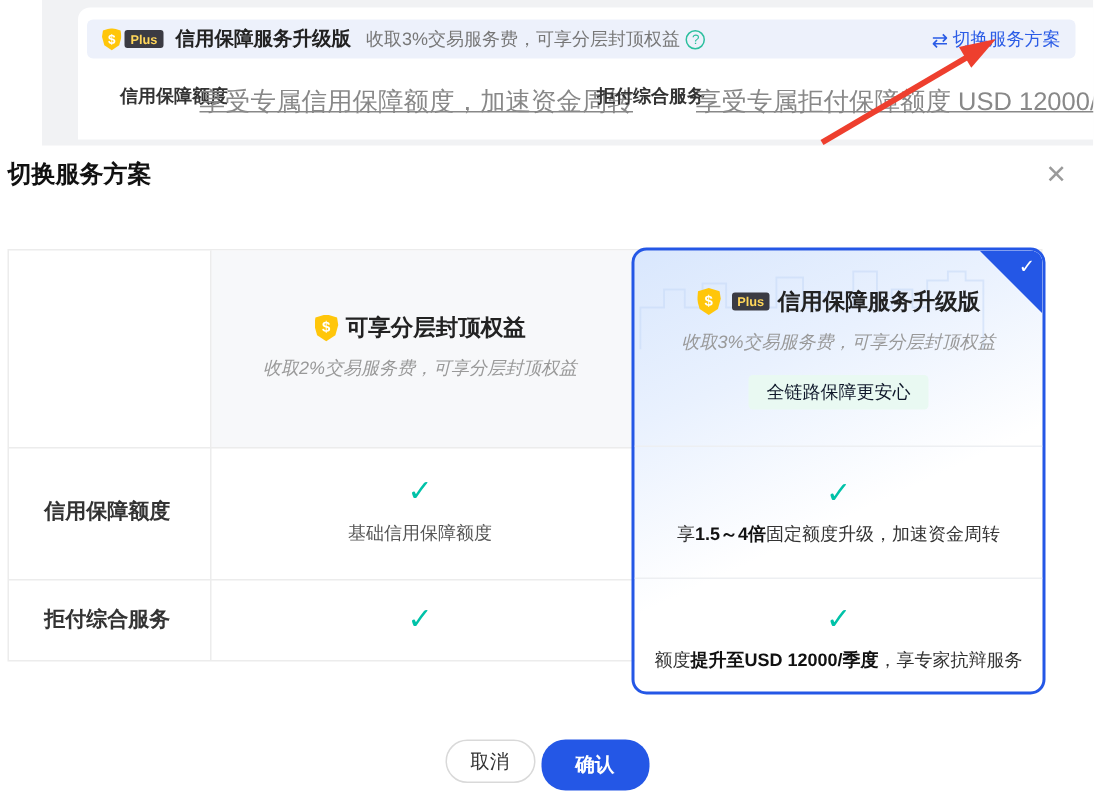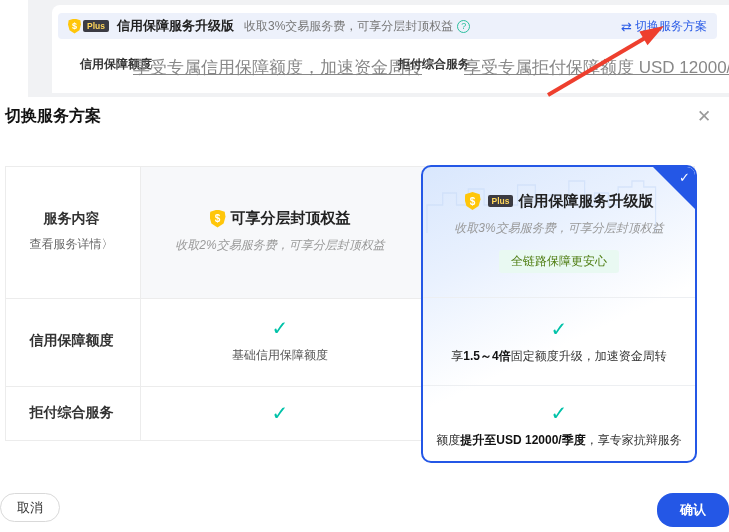--- a/index.html
+++ b/index.html
@@ -41,39 +41,39 @@
   .c1r3 { left:5px;  top:386px; width:133px; height:54px; z-index:2; }
   .c2r3 { left:139px; top:386px; width:282px; height:54px; gap:4px; z-index:2; }
 
   .row-label { font-size:14px; font-weight:bold; color:#333; }
   .details-link { font-size:12px; color:#666; cursor:pointer; }
   .plan-line { display:flex; align-items:center; justify-content:center; gap:5px; }
   .plan-line .shield { width:16px; height:18px; font-size:10px; }
   .plan-name { font-size:15px; font-weight:bold; color:#222; white-space:nowrap; }
   .plan-fee { font-size:12px; color:#999; margin-top:9px; white-space:nowrap;font-style:italic; }
   .tag-gray { margin-top:13px; background:#f4f5f7; border:1px solid #efefef; color:#666; font-size:12px; padding:3px 10px; border-radius:3px; }
-  .tag-green { margin-top:13px; background:#e9f9f2; color:#4d7c0f; font-size:12px; padding:3px 12px; border-radius:3px; }
+  .tag-green { margin-top:13px; background:#e9f9f2; color:#0f172a; font-size:12px; padding:3px 12px; border-radius:3px; }
   .check { font-size:20px; color:#00c2a8; line-height:1; }
   .cell-text { font-size:12px; color:#555; white-space:nowrap; }
   .cell-text-dark { font-size:12px; color:#333; white-space:nowrap; }
   .cell-text-dark b { color:#111; }
 
   
   .plan-box { position:absolute; left:421px; top:165px; width:276px; height:298px; border:2px solid #2457e6; border-radius:10px; background:linear-gradient(155deg,#d9e7fd 0%,#e9f1fe 28%,#ffffff 58%); overflow:hidden; z-index:3; cursor:pointer; }
   .skyline { position:absolute; left:0; top:2px; width:100%; height:64px; opacity:.55; }
   .box-line1 { position:absolute; left:0; top:130px; width:100%; height:1px; background:#edeff2; }
   .box-line2 { position:absolute; left:0; top:218px; width:100%; height:1px; background:#edeff2; }
   .corner { position:absolute; top:0; right:0; width:42px; height:42px; background:#2457e6; clip-path:polygon(100% 0,0 0,100% 100%); border-top-right-radius:8px; }
   .corner-check { position:absolute; top:3px; right:5px; color:#fff; font-size:13px; font-weight:bold; }
   .box-head { position:absolute; left:0; top:0; width:100%; height:130px; display:flex; flex-direction:column; align-items:center; justify-content:center; }
   .box-r2 { position:absolute; left:0; top:131px; width:100%; height:87px; display:flex; flex-direction:column; align-items:center; justify-content:center; gap:9px; }
   .box-r3 { position:absolute; left:0; top:219px; width:100%; height:79px; display:flex; flex-direction:column; align-items:center; justify-content:center; gap:9px; }
 
   
-  .btn-row { position:absolute; left:0; top:493px; width:100%; display:flex; justify-content:space-between; gap:4px; }
+  .btn-row { position:absolute; left:0; top:493px; width:100%; display:flex; justify-content:center; gap:4px; }
   .btn-cancel { min-width:58px; height:29px; padding:0 16px; background:#fff; border:1px solid #d9d9d9; border-radius:16px; color:#333; font-size:13px; display:flex; align-items:center; justify-content:center; cursor:pointer; }
   .btn-confirm { min-width:72px; height:30px; padding:17px 18px; background:#2457e6; border:none; border-radius:16px; color:#fff; font-size:13px; font-weight:bold; display:flex; align-items:center; justify-content:center; cursor:pointer; }
 </style>
 </head>
 <body>
 
 <div class="screen">
 
   <div class="page-gray"></div>
   <div class="page-card"></div>
@@ -104,24 +104,20 @@
   <div class="modal-title">切换服务方案</div>
   <div class="modal-close">✕</div>
 
   <div class="cmp-table">
     <div class="c2-head-bg"></div>
     <div class="vline1"></div>
     <div class="hline1"></div>
     <div class="hline2"></div>
   </div>
 
-  <div class="cell c1h">
-    <span class="row-label">服务内容</span>
-    <span class="details-link">查看服务详情〉</span>
-  </div>
   <div class="cell c1r2">
     <span class="row-label">信用保障额度</span>
   </div>
   <div class="cell c1r3">
     <span class="row-label">拒付综合服务</span>
   </div>
 
   <div class="cell c2h">
     <div class="plan-line">
       <span class="shield">$</span>

